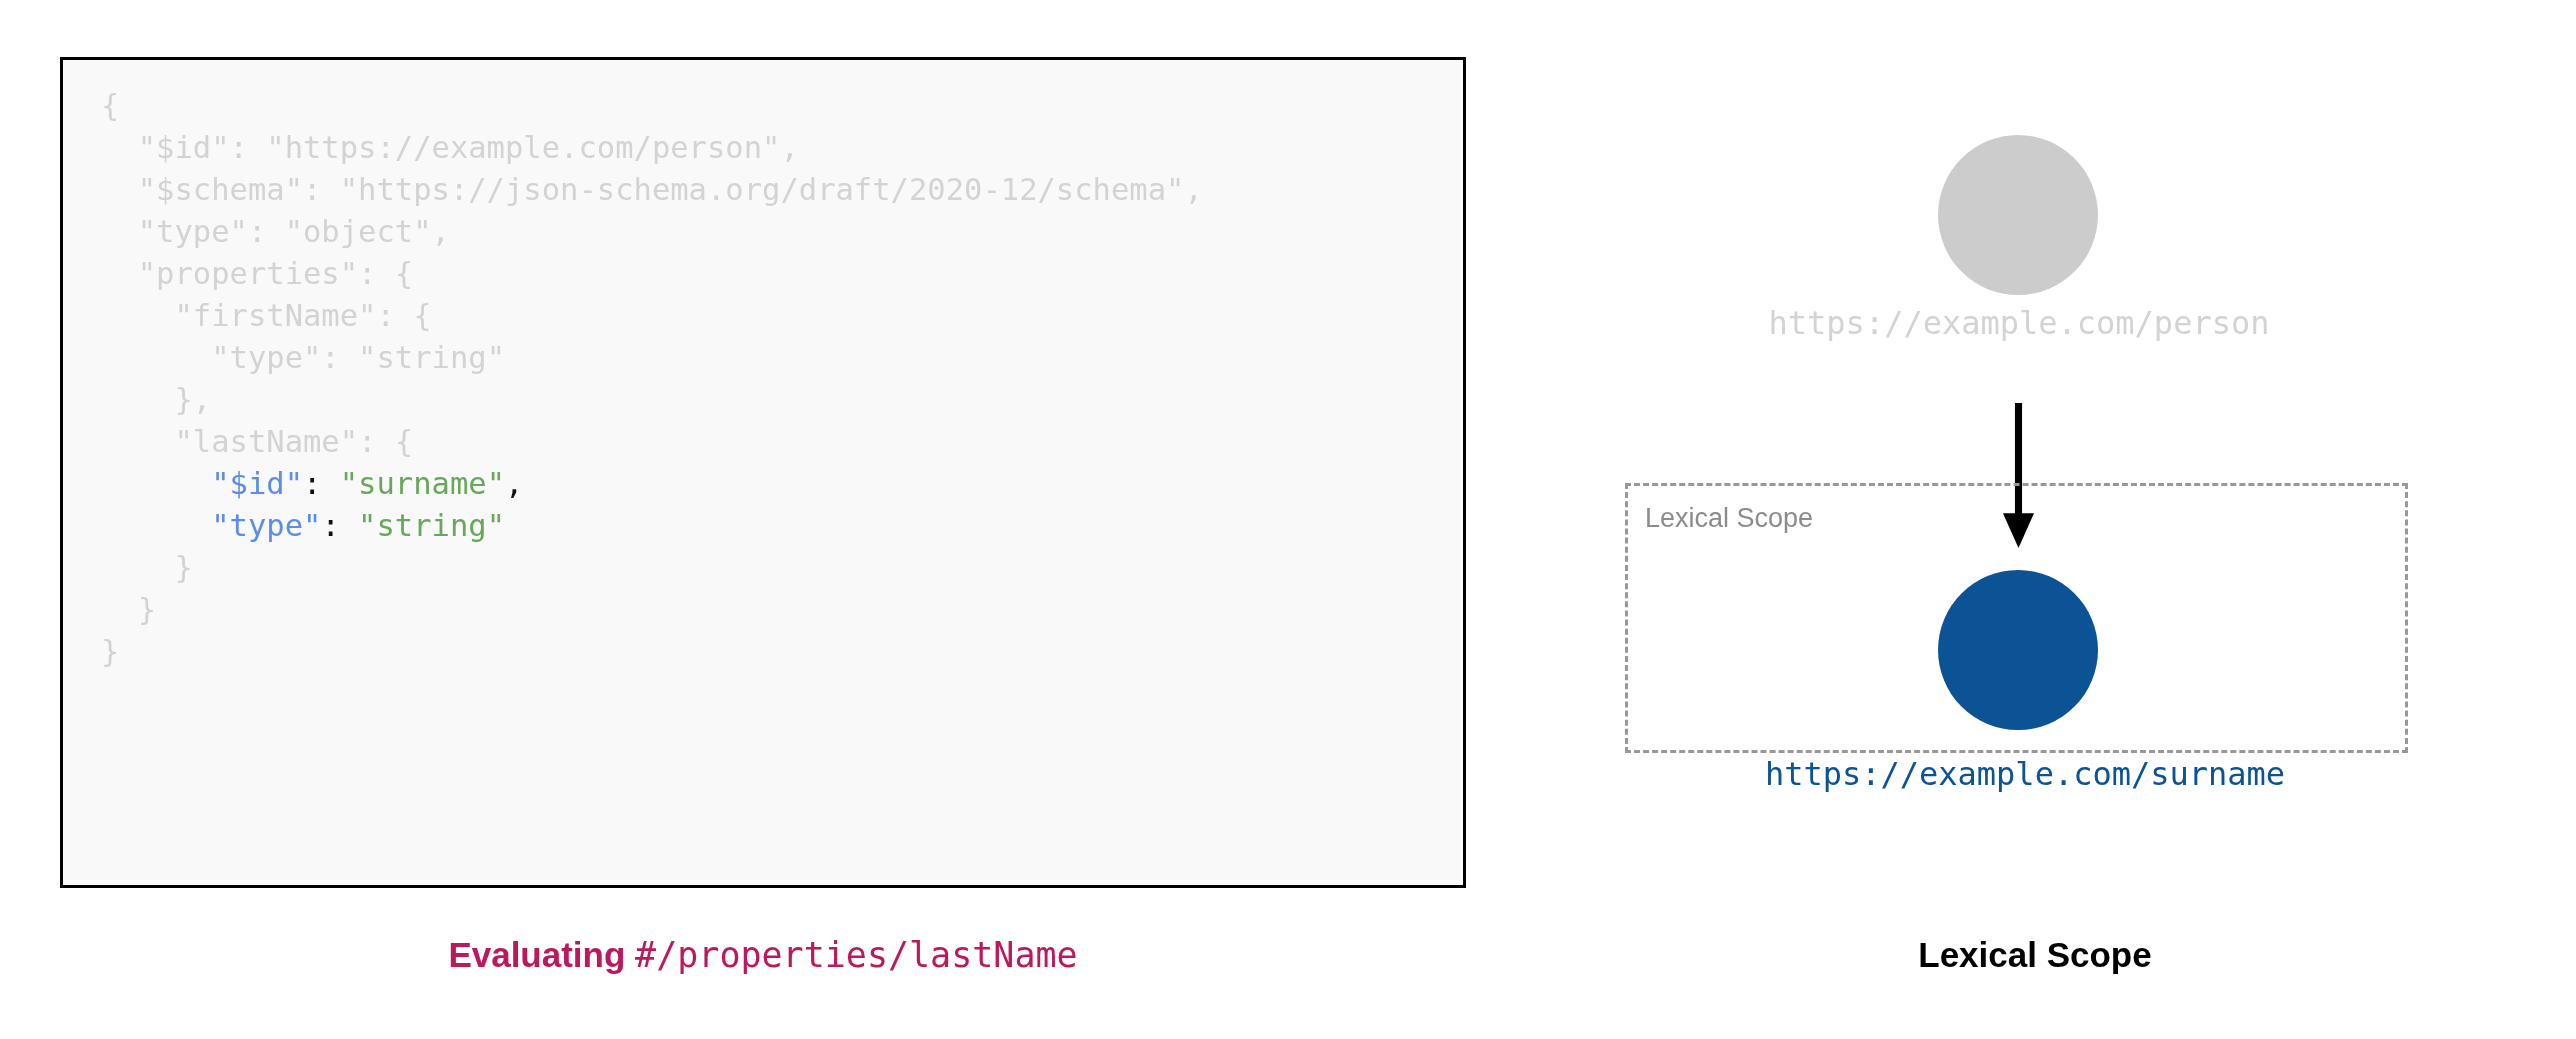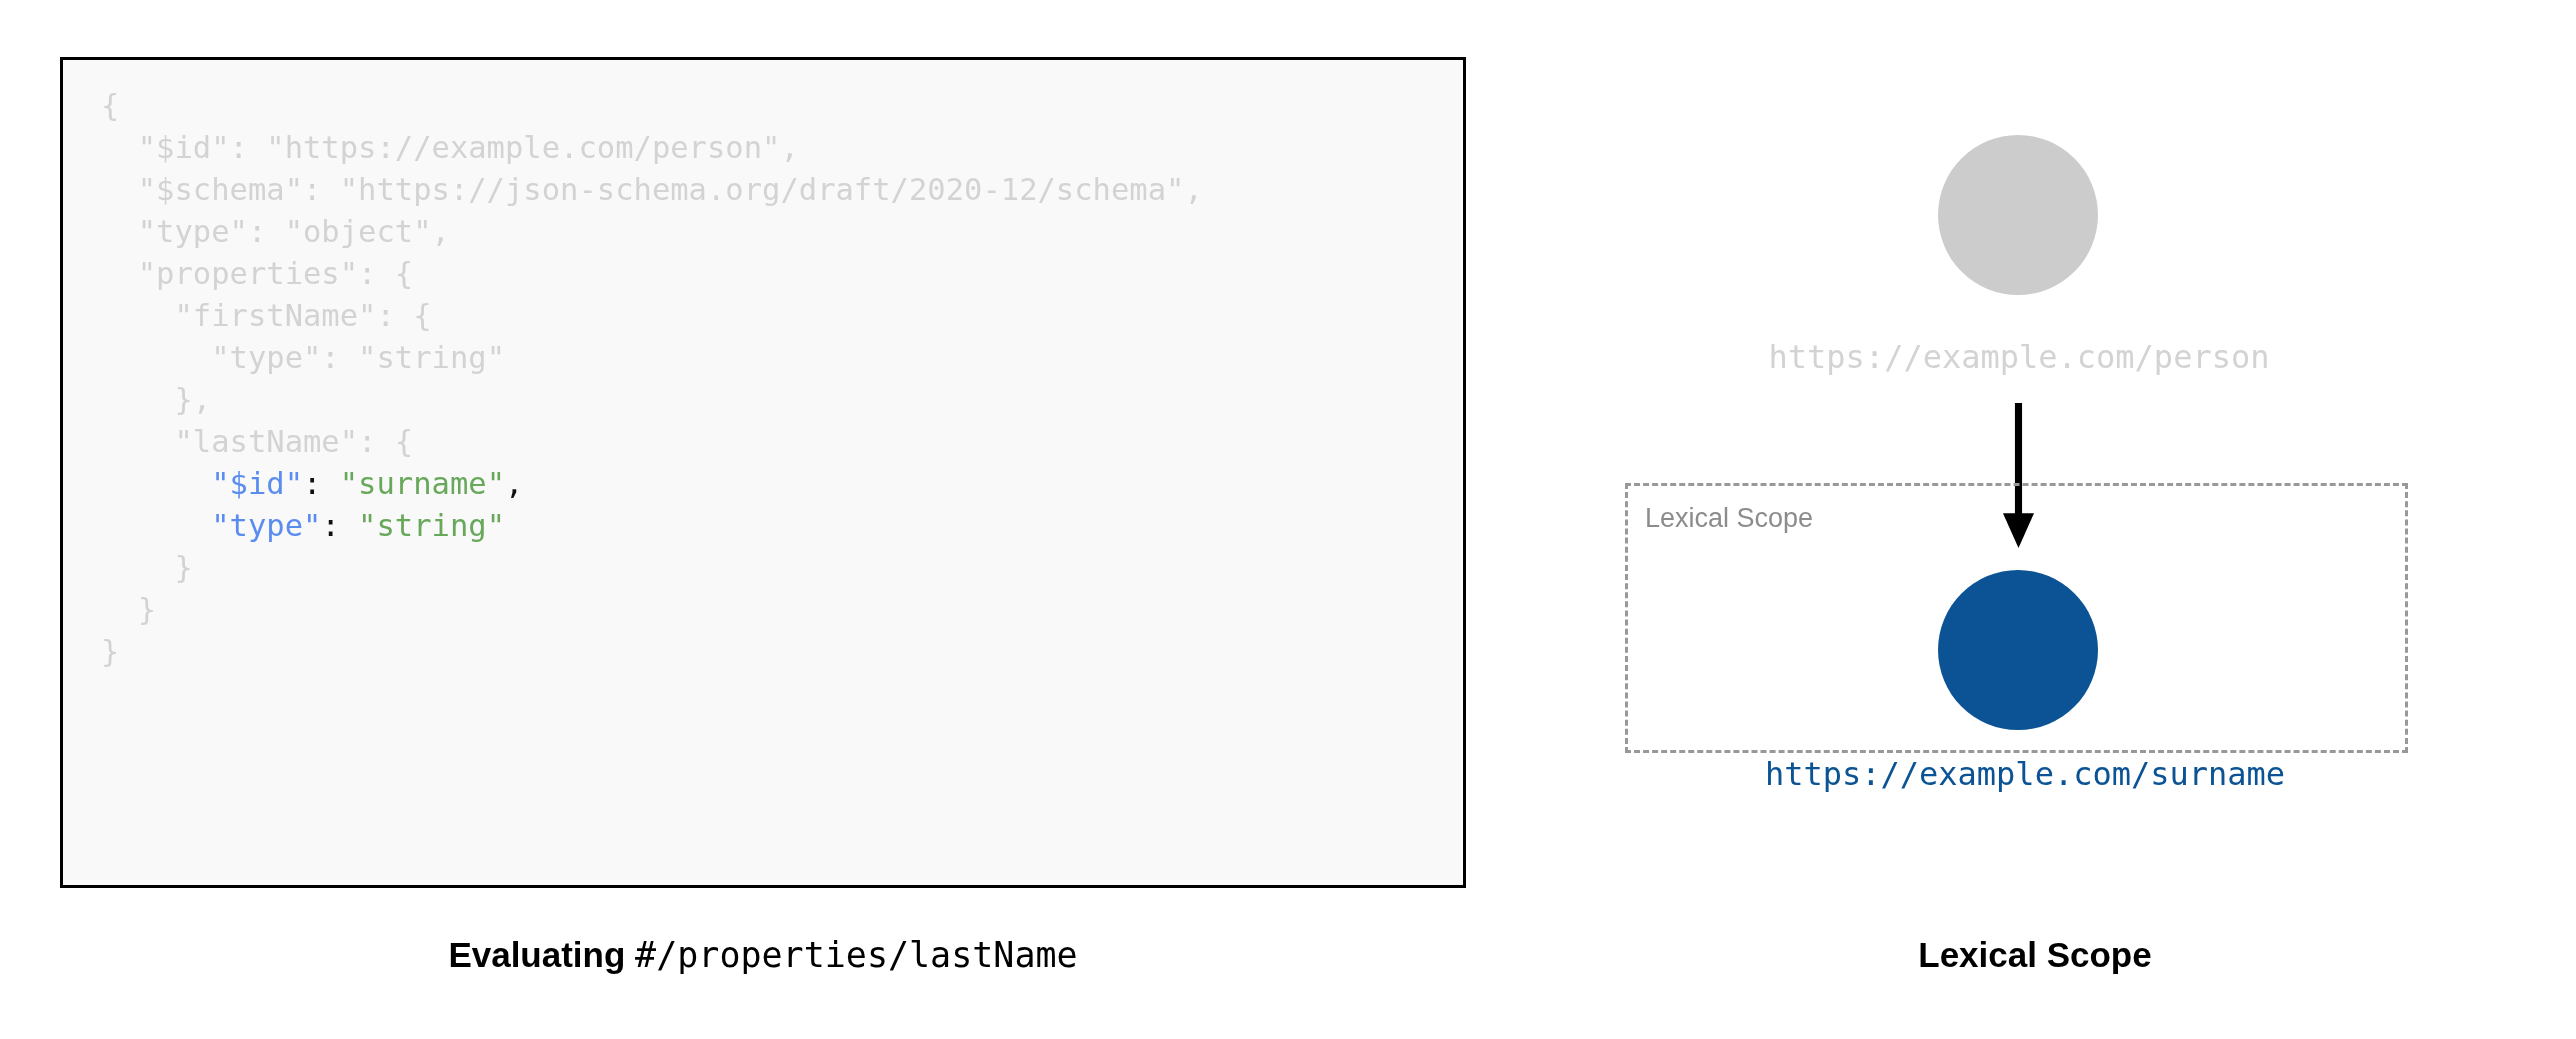--- a/index.html
+++ b/index.html
@@ -46,21 +46,21 @@
   .punc     { color: #111111; }
 
   
   #left-caption {
     position: absolute;
     left: 60px;
     top: 935px;
     width: 1406px;
     text-align: center;
     font-size: 35px;
-    color: #000000;
+    color: #be185d;
     white-space: nowrap;
   }
   #left-caption .cap-bold {
     font-family: "Liberation Sans", sans-serif;
     font-weight: bold;
   }
   #left-caption .cap-mono {
     font-family: "DejaVu Sans Mono", "Liberation Mono", monospace;
     font-weight: normal;
   }
@@ -80,21 +80,21 @@
     left: 444px;   
     top: 135px;
     width: 160px;
     height: 160px;
     border-radius: 50%;
     background: #cccccc;
   }
   #root-node-label {
     position: absolute;
     left: 119px;
-    top: 338px;
+    top: 304px;
     width: 812px;
     text-align: center;
     font-family: "DejaVu Sans Mono", "Liberation Mono", monospace;
     font-size: 32px;
     color: #d3d3d3;
     white-space: nowrap;
   }
 
   
   #scope-arrow {

